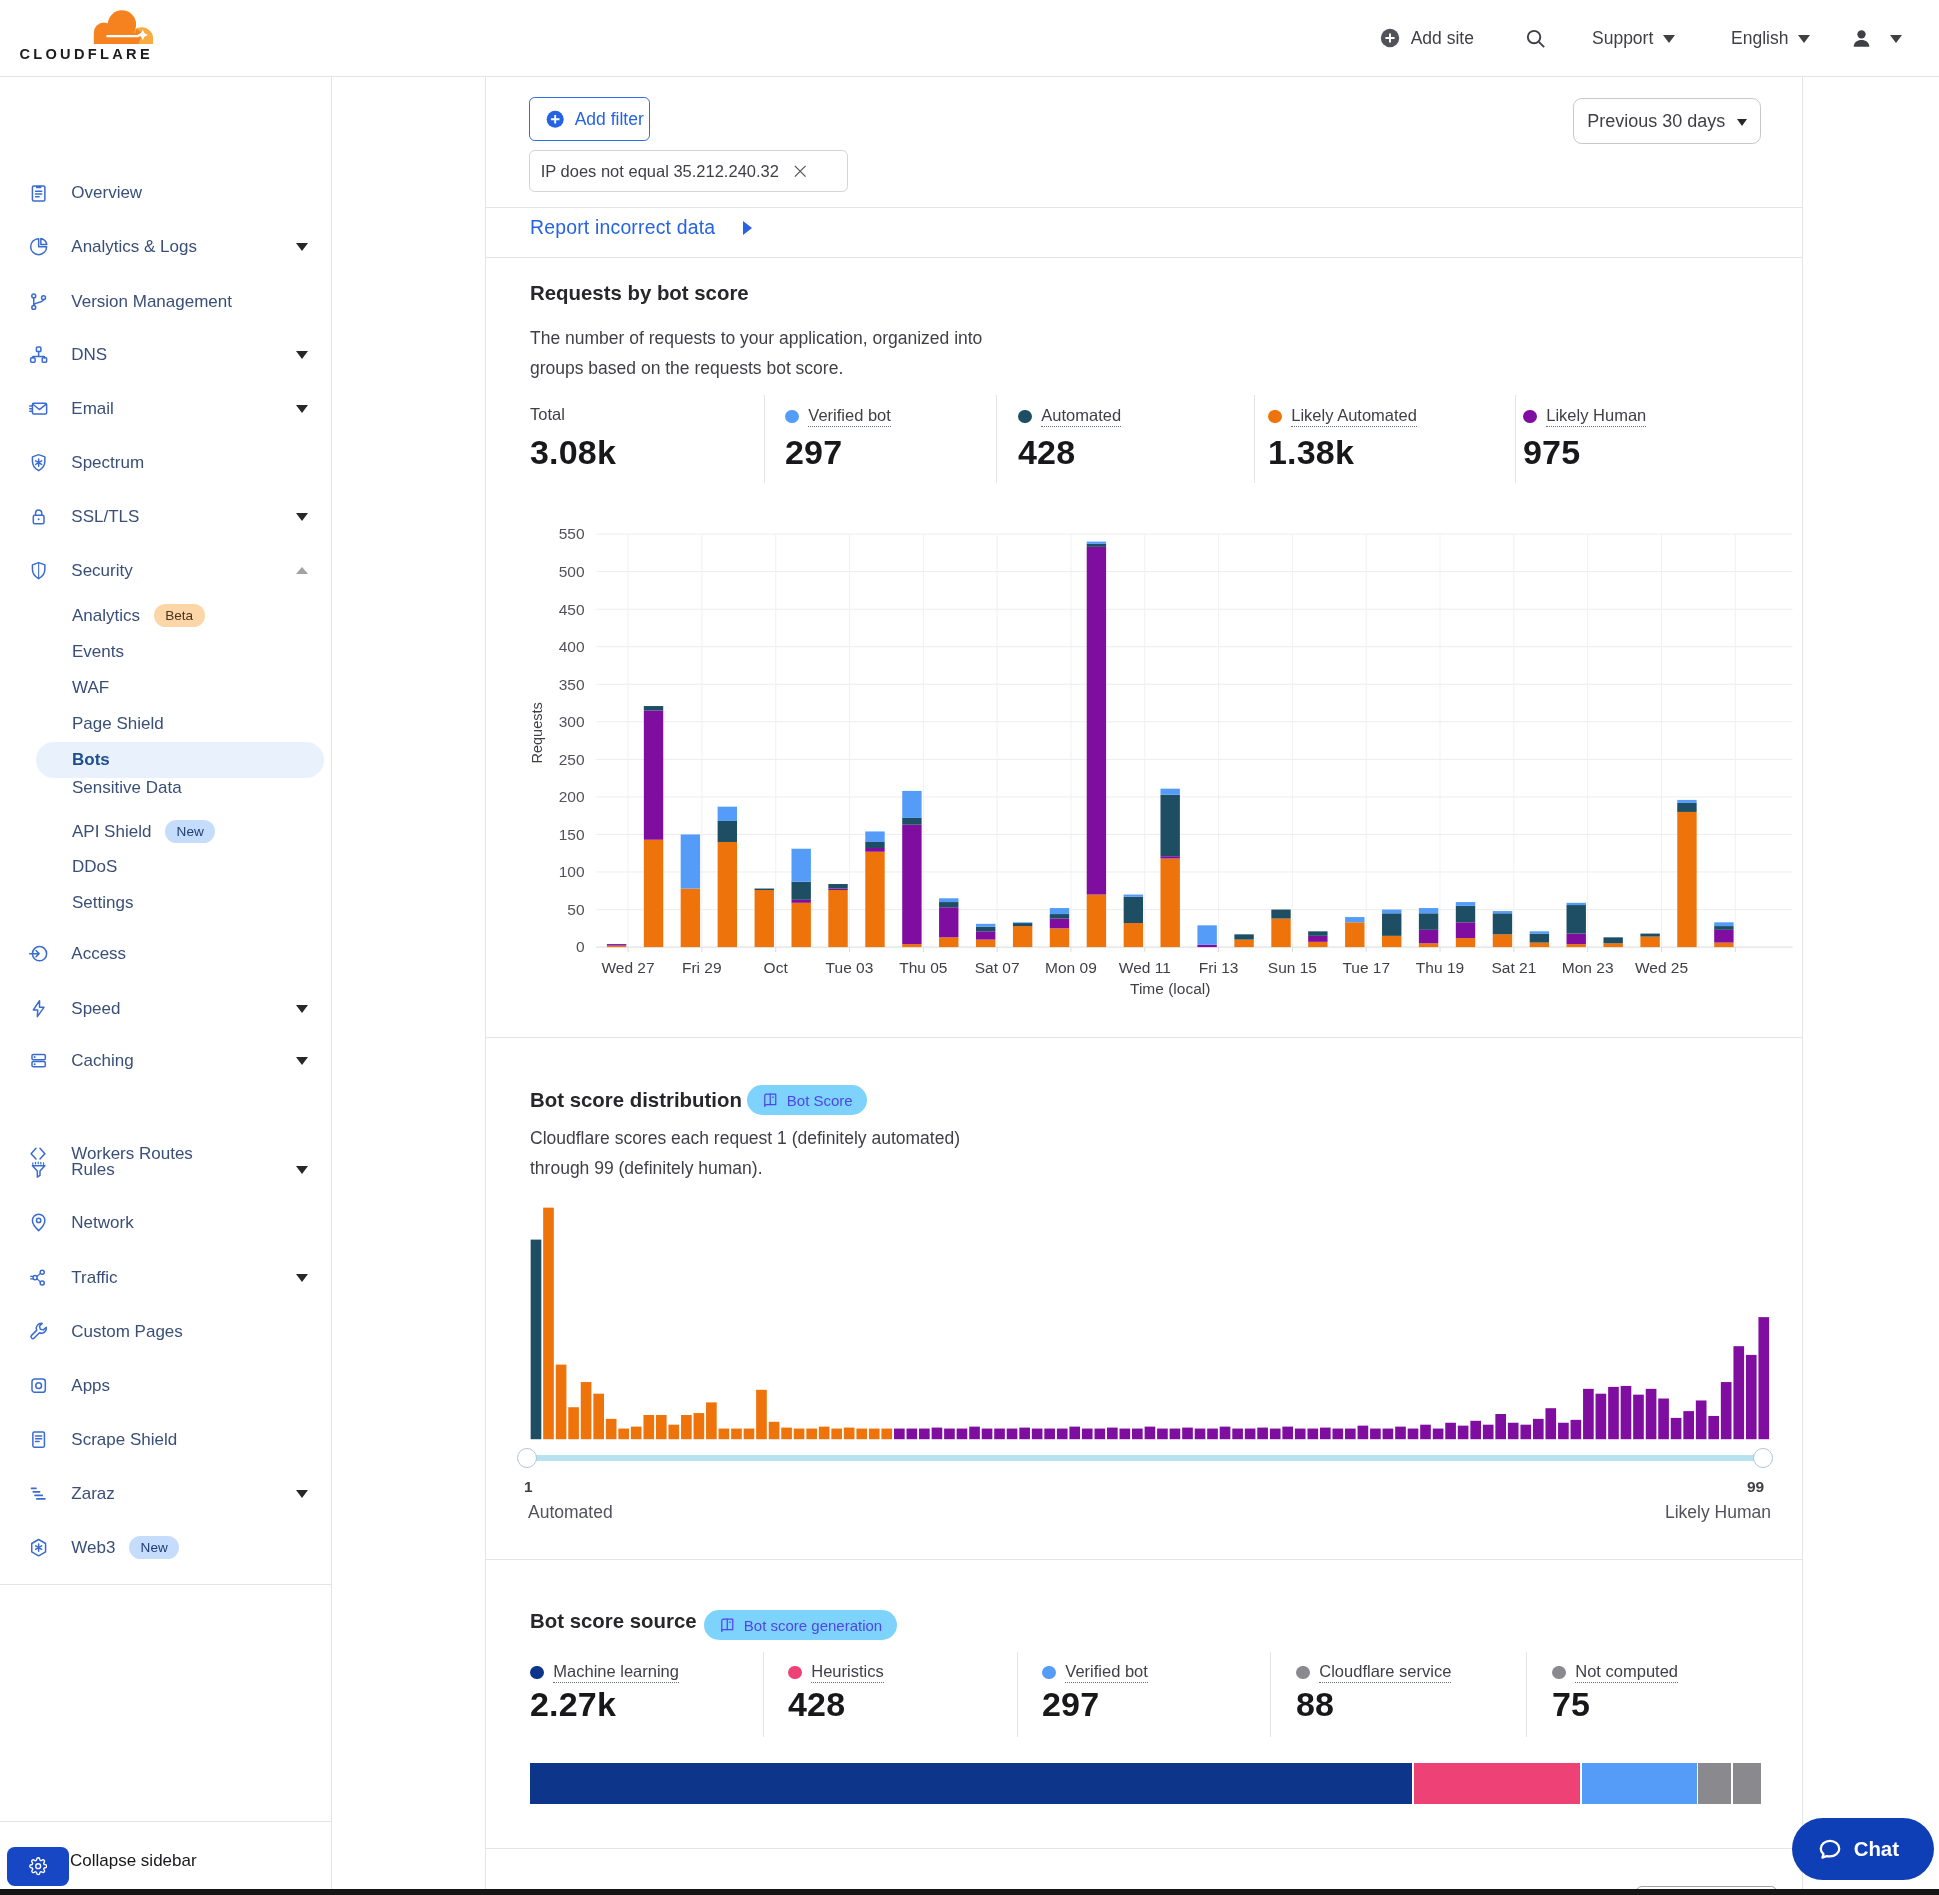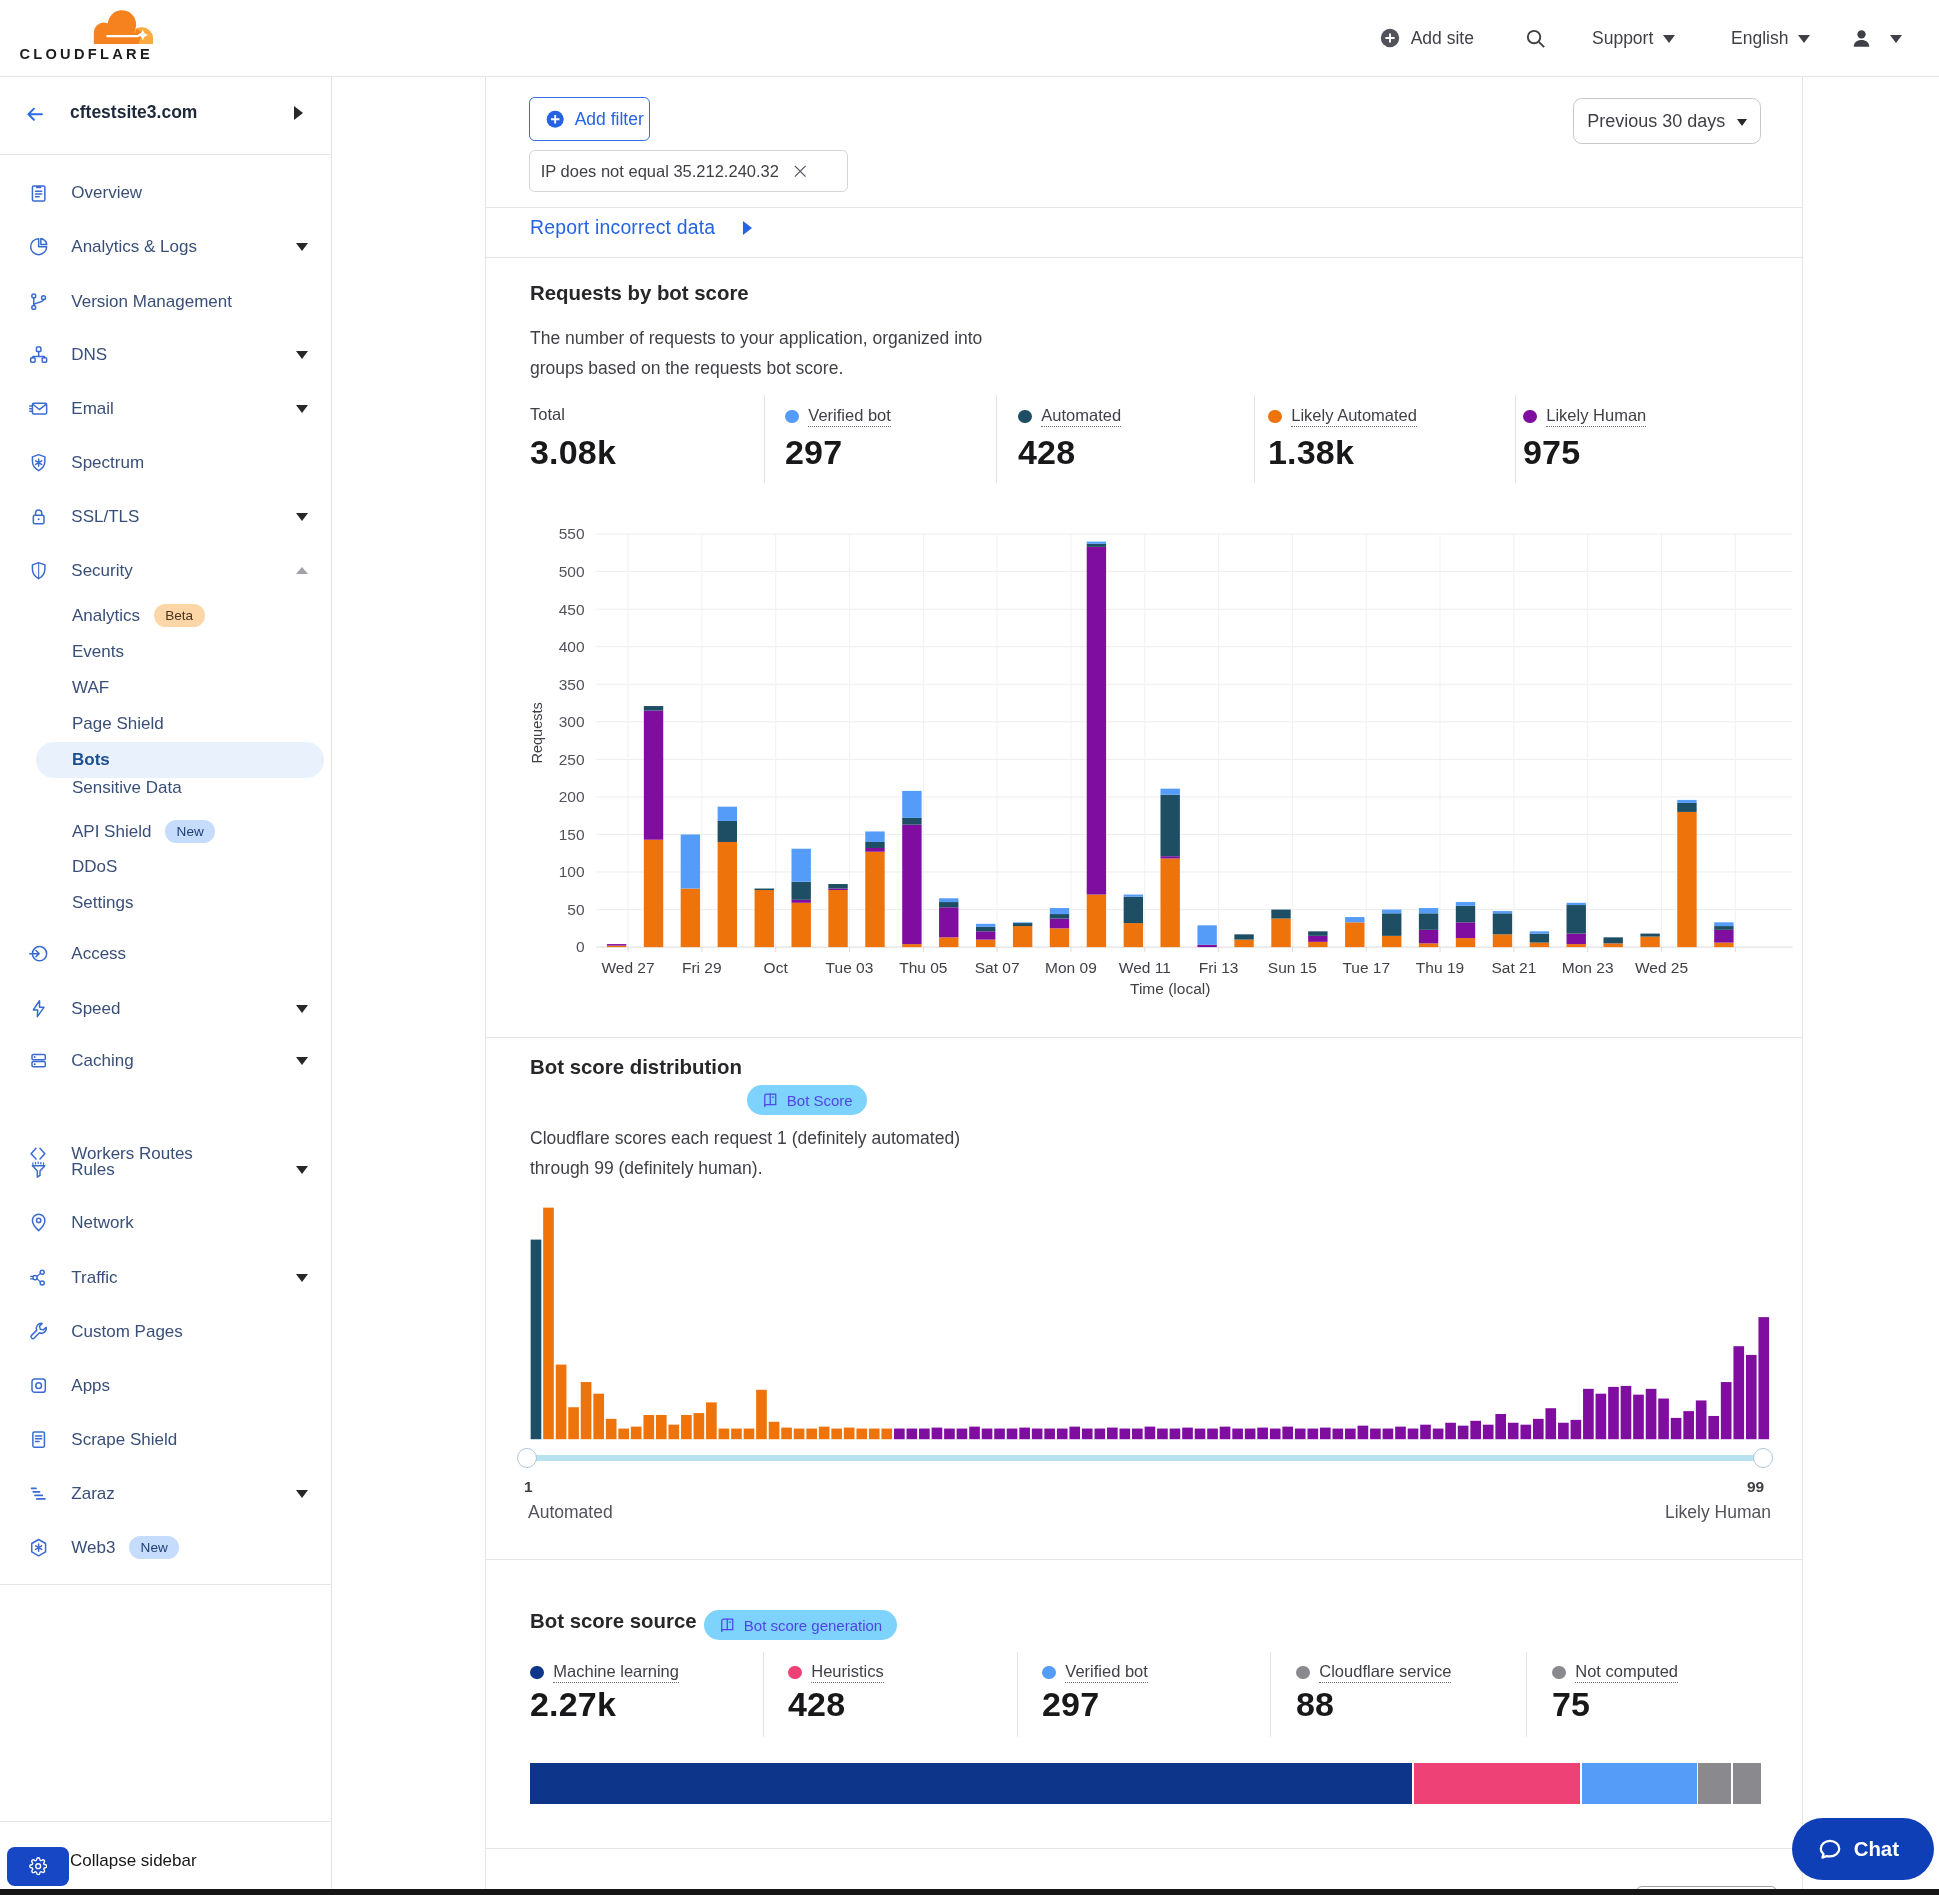--- a/index.html
+++ b/index.html
@@ -61,27 +61,20 @@
       <div class="hitem" style="left:1731px;">English<span class="caret"></span></div>
       <div class="hitem" style="left:1849px;">
         <svg viewBox="0 0 24 24" width="25" height="25" fill="#3f3f46">
           <circle cx="12" cy="8" r="4"></circle>
           <path d="M4.5 20c0-4 3.4-6.5 7.5-6.5s7.5 2.5 7.5 6.5z"></path>
         </svg>
         <span class="caret" style="margin-left:15.5px"></span>
       </div>
     </div>
     <div class="sidebar">
-      <div class="siterow">
-        <svg viewBox="0 0 24 24" width="20.4" height="20.4" fill="none" stroke="#2e6ce4" stroke-width="2.3" stroke-linecap="round" stroke-linejoin="round" style="position:absolute;left:25px;top:27px">
-          <path d="M20 12H4M10.5 5.5 4 12l6.5 6.5"></path>
-        </svg>
-        <div class="abs" style="left:70px;top:25px;font-size:17.5px;font-weight:700;color:#1e293b;">cftestsite3.com</div>
-        <div class="abs" style="left:294px;top:29px;width:0;height:0;border-top:7.8px solid transparent;border-bottom:7.8px solid transparent;border-left:9.7px solid #27272a;"></div>
-      </div>
       <div class="nav" style="top:102px">
         <span class="ic"><svg viewBox="0 0 24 24" width="21.3" height="21.3" fill="none" stroke="#3a6bd0" stroke-width="1.7" stroke-linecap="round" stroke-linejoin="round">
             <rect x="5" y="4.5" width="14" height="17" rx="1.5"></rect>
             <path d="M9 4.5 h6 v2.5 h-6 z" fill="#3a6bd0" stroke="none"></path>
             <path d="M8.5 10.5h7M8.5 13.5h7M8.5 16.5h4"></path>
           </svg></span>
         <span class="lbl">Overview</span>
       </div>
       <div class="nav" style="top:156px">
         <span class="ic"><svg viewBox="0 0 24 24" width="21.3" height="21.3" fill="none" stroke="#3a6bd0" stroke-width="1.7" stroke-linecap="round" stroke-linejoin="round">
@@ -460,21 +453,21 @@
           <text x="754.9" y="483" text-anchor="middle" font-size="16" fill="#3f3f46">Fri 13</text>
           <text x="831.1" y="483" text-anchor="middle" font-size="16" fill="#3f3f46">Sun 15</text>
           <text x="907.2" y="483" text-anchor="middle" font-size="16" fill="#3f3f46">Tue 17</text>
           <text x="983.3" y="483" text-anchor="middle" font-size="16" fill="#3f3f46">Thu 19</text>
           <text x="1059.5" y="483" text-anchor="middle" font-size="16" fill="#3f3f46">Sat 21</text>
           <text x="1135.6" y="483" text-anchor="middle" font-size="16" fill="#3f3f46">Mon 23</text>
           <text x="1211.8" y="483" text-anchor="middle" font-size="16" fill="#3f3f46">Wed 25</text>
           <text x="705" y="504" text-anchor="middle" font-size="16" fill="#3f3f46">Time (local)</text>
           <text x="57" y="235" text-anchor="middle" font-size="15" fill="#3f3f46" transform="rotate(-90 57 235)">Requests</text>
         </svg></div>
-      <div class="h2" style="left:44px;top:979px;">Bot score distribution</div>
+      <div class="h2" style="left:44px;top:1012px;">Bot score distribution</div>
       <div class="pill" style="left:261px;top:1008px;"><svg viewBox="0 0 24 24" width="16.5" height="16.5" fill="none" stroke="#4f46e5" stroke-width="1.8" stroke-linecap="round" stroke-linejoin="round" style="margin-right:8.7px">
           <path d="M4 5.5A2.5 2.5 0 0 1 6.5 3H20v15.5H6.5A2.5 2.5 0 0 0 4 21z"></path>
           <path d="M12 3v15.5"></path>
           <path d="M15 7.5h2" stroke-width="1.4"></path>
         </svg>Bot Score</div>
       <div class="body" style="left:44px;top:1046px;">Cloudflare scores each request 1 (definitely automated)<br>through 99 (definitely human).</div>
       <div class="abs" style="left:0;top:1088px;"><svg width="1317" height="281" viewBox="0 0 1357 290">
           <rect x="45.0" y="77" width="11" height="206" fill="#1d4e63"></rect>
           <rect x="57.9" y="44" width="11" height="239" fill="#ee730a"></rect>
           <rect x="70.9" y="206" width="11" height="77" fill="#ee730a"></rect>

